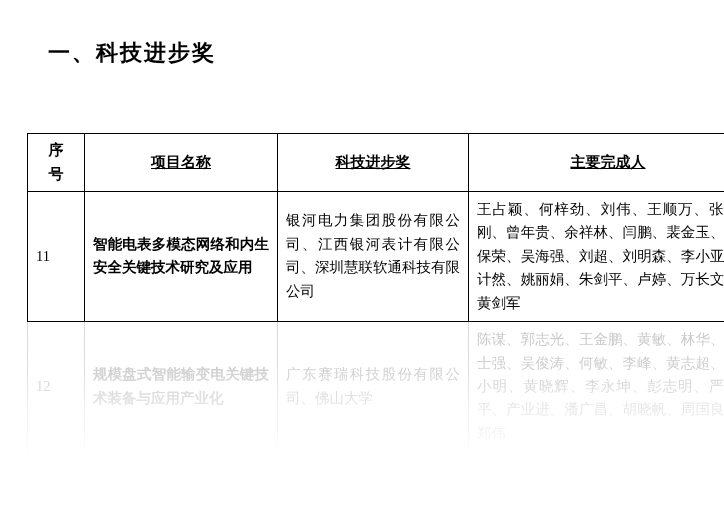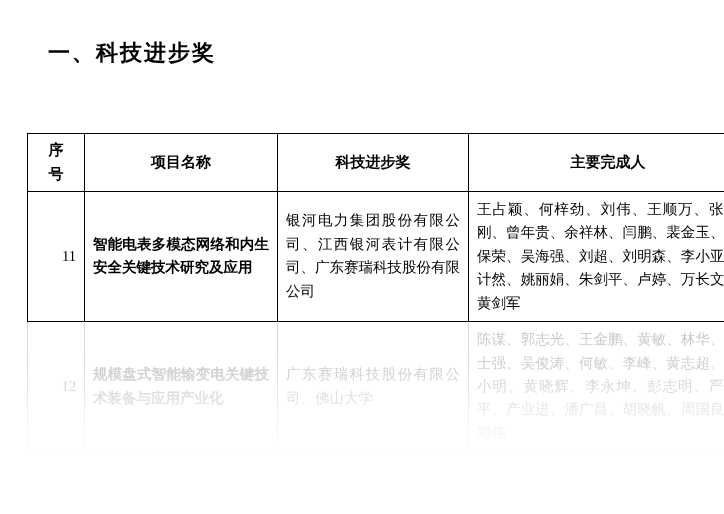--- a/index.html
+++ b/index.html
@@ -59,21 +59,21 @@
   }
   table.award-table thead th {
     text-align: center;
     font-weight: bold;
     font-size: 15px;
     height: 46px;
     padding: 4px 6px;
   }
   th.col-no, td.col-no {
     width: 44px;
-    text-align: right;
+    text-align: left;
   }
   th.col-name, td.col-name {
     width: 180px;
     font-weight: bold;
   }
   th.col-org, td.col-org {
     width: 178px;
   }
   th.col-people, td.col-people {
     width: 266px;
@@ -98,20 +98,21 @@
     position: absolute;
     left: 0;
     top: 336px;
     width: 724px;
     height: 178px;
     pointer-events: none;
     background: linear-gradient(to bottom, rgba(255,255,255,0) 0px, rgba(255,255,255,0.10) 30px, rgba(255,255,255,0.55) 70px, rgba(255,255,255,0.92) 110px, #ffffff 130px);
   }
   .nowrap-head {
     white-space: nowrap;
+    text-decoration: underline;
   }
   .stack-head {
     display: inline-block;
     line-height: 1.15;
   }
 </style>
 </head>
 <body>
 
 <div class="page">
@@ -128,21 +129,21 @@
           </th>
           <th class="col-name nowrap-head">项目名称</th>
           <th class="col-org nowrap-head">科技进步奖</th>
           <th class="col-people nowrap-head">主要完成人</th>
         </tr>
       </thead>
       <tbody>
         <tr>
           <td class="col-no">11</td>
           <td class="col-name body-cell">智能电表多模态网络和内生安全关键技术研究及应用</td>
-          <td class="col-org body-cell">银河电力集团股份有限公司、江西银河表计有限公司、广东赛瑞科技股份有限公司</td>
+          <td class="col-org body-cell">银河电力集团股份有限公司、江西银河表计有限公司、深圳慧联软通科技有限公司</td>
           <td class="col-people body-cell">王占颖、何梓劲、刘伟、王顺万、张建刚、曾年贵、余祥林、闫鹏、裴金玉、陶保荣、吴海强、刘超、刘明森、李小亚、计然、姚丽娟、朱剑平、卢婷、万长文、黄剑军</td>
         </tr>
         <tr class="faded">
           <td class="col-no">12</td>
           <td class="col-name body-cell">规模盘式智能输变电关键技术装备与应用产业化</td>
           <td class="col-org body-cell">广东赛瑞科技股份有限公司、佛山大学</td>
           <td class="col-people body-cell">陈谋、郭志光、王金鹏、黄敏、林华、王士强、吴俊涛、何敏、李峰、黄志超、吴小明、黄晓辉、李永坤、彭志明、严广平、产业进、潘广昌、胡晓帆、周国良、郑伟</td>
         </tr>
       </tbody>
     </table>

